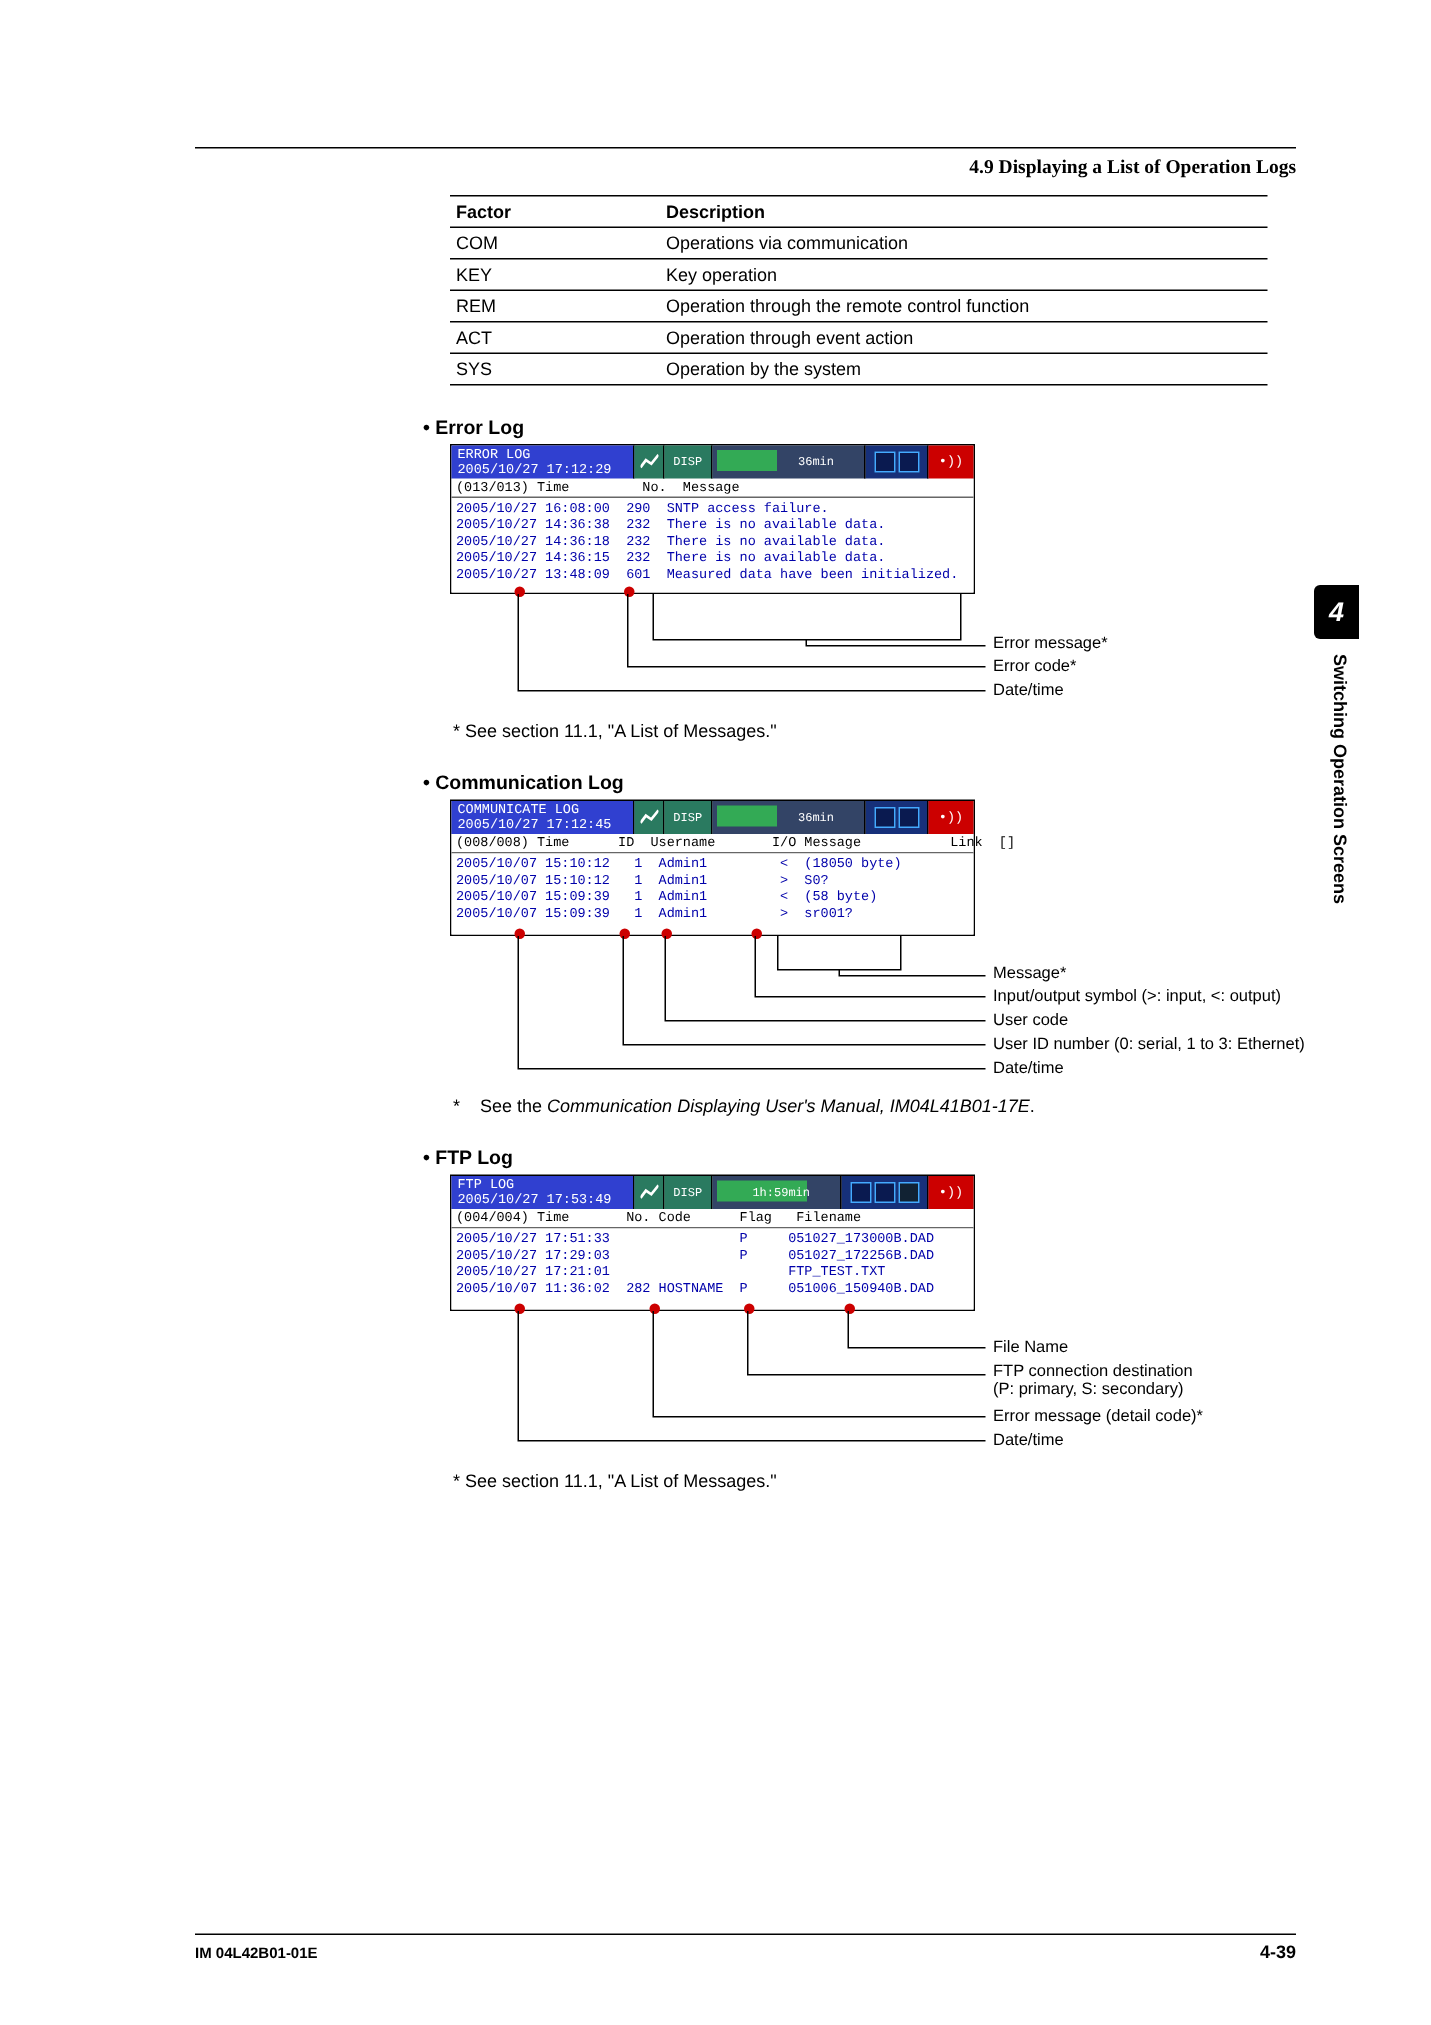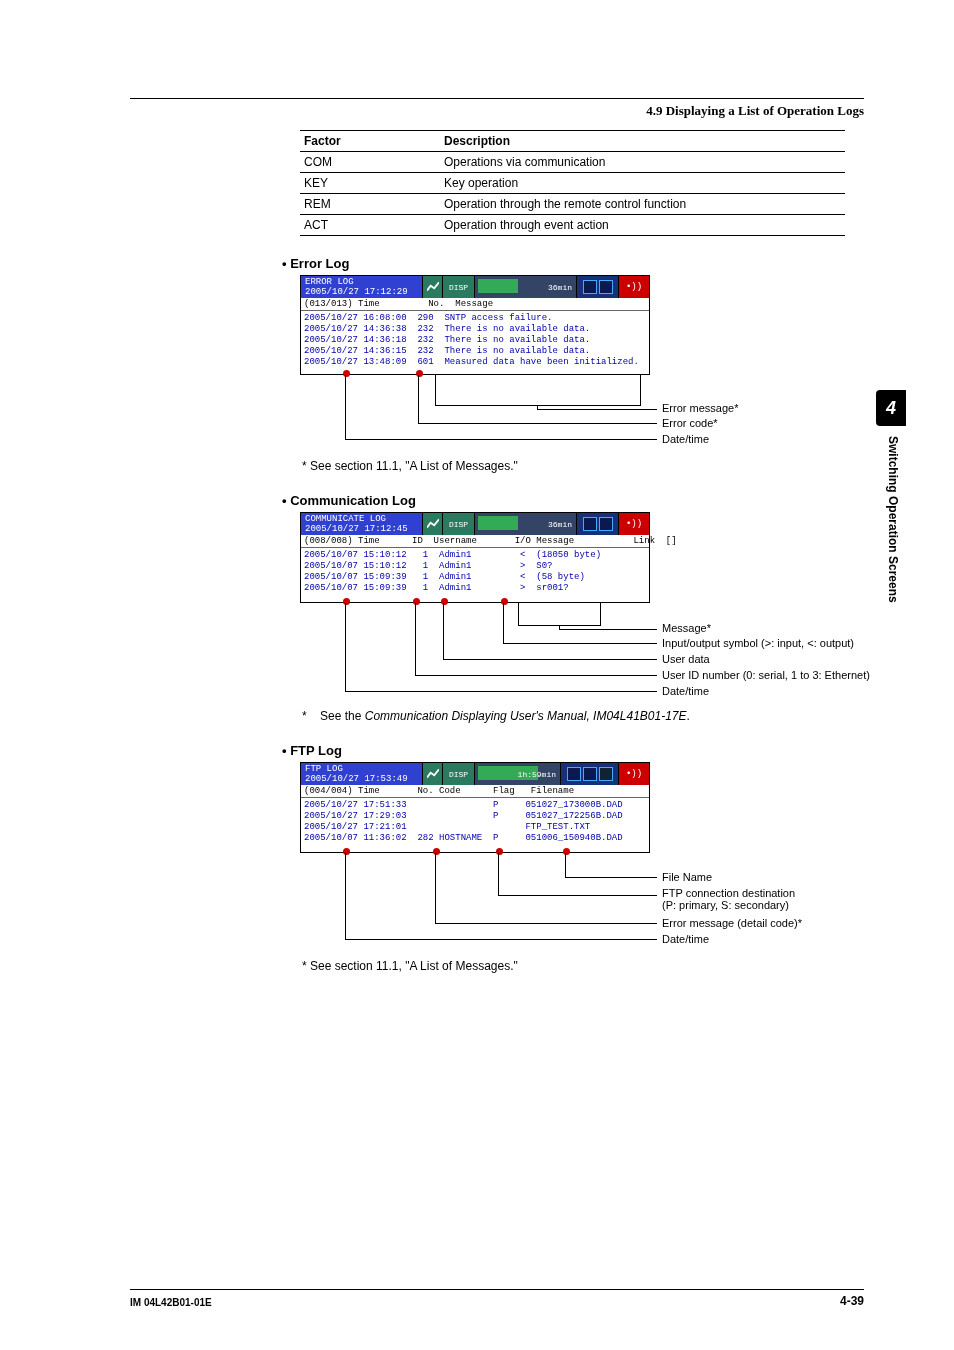--- a/index.html
+++ b/index.html
@@ -83,21 +83,21 @@
   }
   .ss-disp {
     background: #2a7a60; width: 32px;
     display:flex; align-items:center; justify-content:center;
     font-size: 8px;
     border-right: 1px solid #000;
   }
   .ss-bar {
     background: #346; flex:1; position: relative;
     display:flex; align-items:center; justify-content:flex-end;
-    padding-right: 4px; font-size: 8px;
+    padding-right: 20px; font-size: 8px;
     border-right: 1px solid #000;
   }
   .ss-bar-fill { position:absolute; top:3px; left:3px; height:14px; background:#3a5; }
   .ss-icons {
     background: #16307a; width: 42px;
     display:flex; align-items:center; justify-content:center; gap:2px;
     border-right: 1px solid #000;
   }
   .ss-icon-box { width:14px; height:14px; background:#0a1a50; border:1px solid #4af; }
   .ss-rec { background:#c00; width:30px; display:flex; align-items:center; justify-content:center; }
@@ -177,20 +177,24 @@
             <td>KEY</td>
             <td>Key operation</td>
           </tr>
         <tr>
             <td>REM</td>
             <td>Operation through the remote control function</td>
           </tr>
         <tr>
             <td>ACT</td>
             <td>Operation through event action</td>
+          </tr>
+        <tr>
+            <td>SYS</td>
+            <td>Operation by the system</td>
           </tr>
       </tbody>
     </table>
 
     <div class="bullet-head">Error Log</div>
     <div class="screenshot">
       <div class="ss-header">
         <div class="ss-title">
           <span class="t1">ERROR LOG</span>
           <span class="t1">2005/10/27 17:12:29</span>
@@ -294,21 +298,21 @@
       <div class="ann-line" style="left:300px; top:0; width:1px; height:22px"></div>
       <div class="ann-line" style="left:218px; top:22px; width:83px; height:1px"></div>
       <div class="ann-line" style="left:259px; top:22px; width:1px; height:4px"></div>
       <div class="ann-line" style="left:259px; top:26px; width:98px; height:1px"></div>
       <div class="ann-line" style="left:203px; top:40px; width:154px; height:1px"></div>
       <div class="ann-line" style="left:143px; top:56px; width:214px; height:1px"></div>
       <div class="ann-line" style="left:115px; top:72px; width:242px; height:1px"></div>
       <div class="ann-line" style="left:45px; top:88px; width:312px; height:1px"></div>
       <div class="ann-label" style="left:362px; top:19px">Message*</div>
       <div class="ann-label" style="left:362px; top:34px">Input/output symbol (&gt;: input, &lt;: output)</div>
-      <div class="ann-label" style="left:362px; top:50px">User data</div>
+      <div class="ann-label" style="left:362px; top:50px">User code</div>
       <div class="ann-label" style="left:362px; top:66px">User ID number (0: serial, 1 to 3: Ethernet)</div>
       <div class="ann-label" style="left:362px; top:82px">Date/time</div>
     </div>
     <div class="footnote">*&nbsp;&nbsp;&nbsp;&nbsp;See the <em>Communication Displaying User's Manual, IM04L41B01-17E</em>.</div>
 
     <div class="bullet-head">FTP Log</div>
     <div class="screenshot">
       <div class="ss-header">
         <div class="ss-title">
           <span class="t1">FTP LOG</span>

